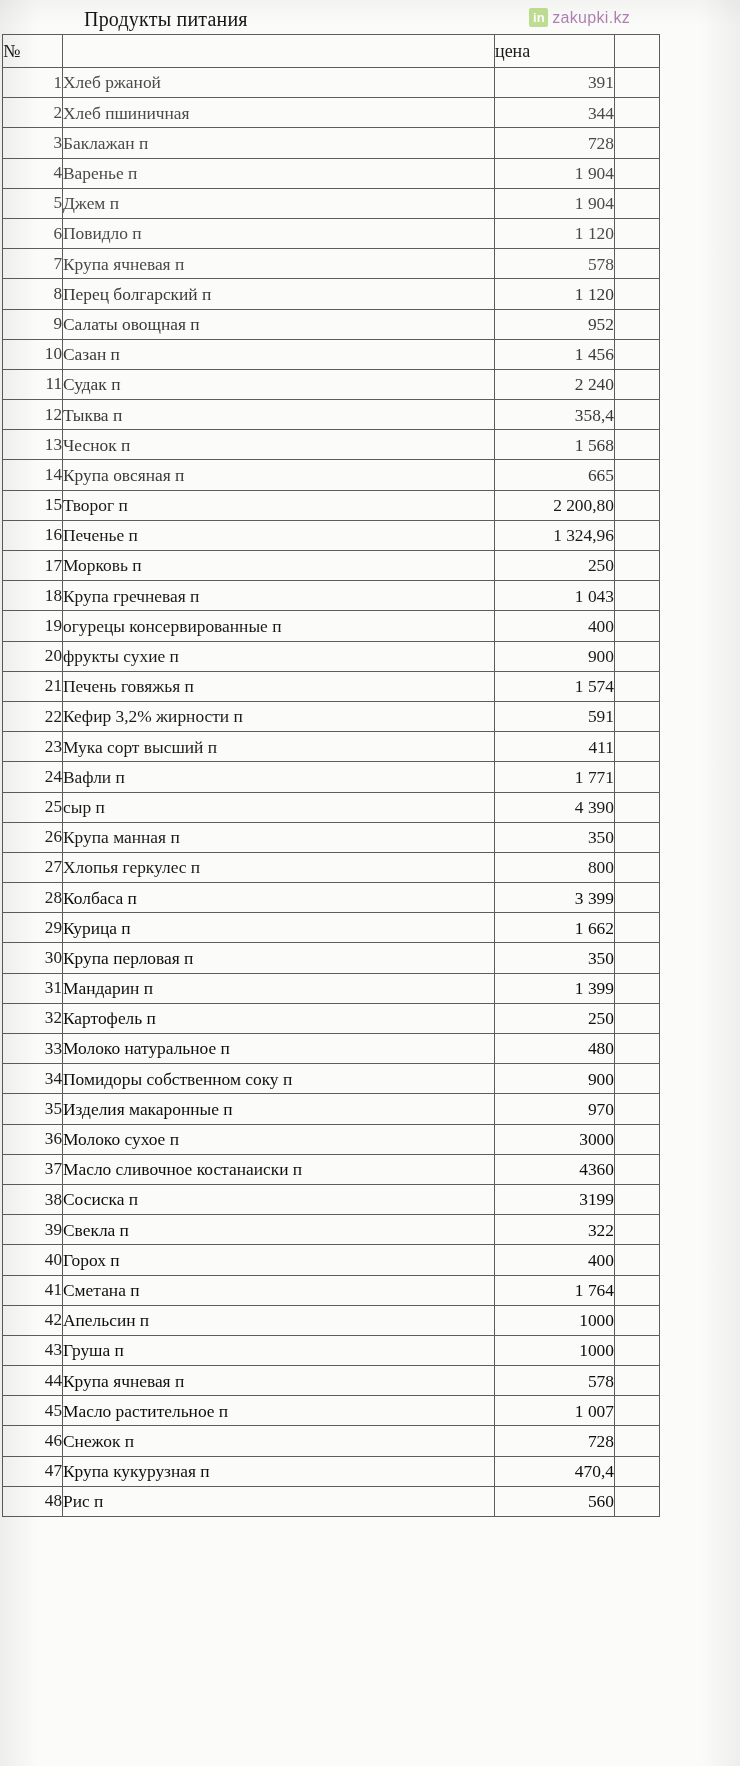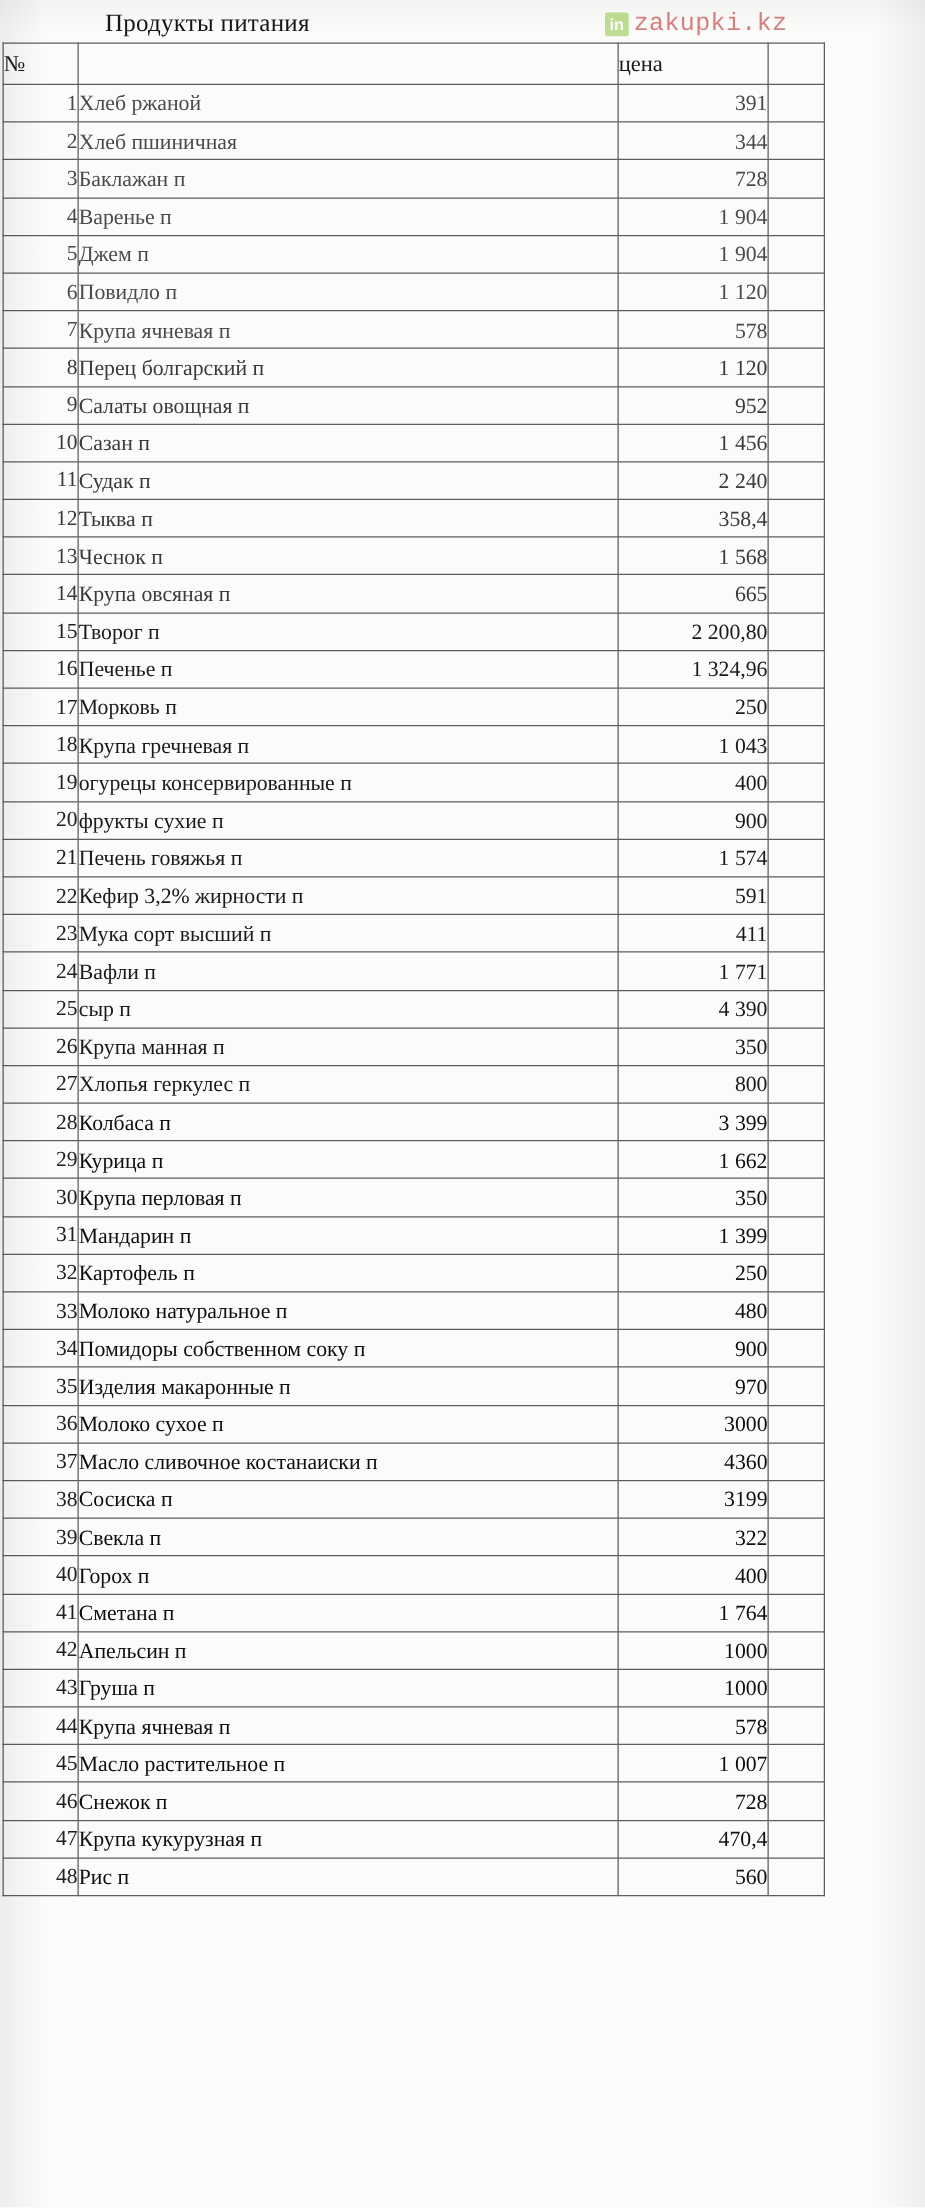--- a/index.html
+++ b/index.html
@@ -60,23 +60,23 @@
     background: #8ec63f;
     color: #ffffff;
     font-family: "Liberation Sans", sans-serif;
     font-size: 13px;
     font-weight: bold;
     line-height: 19px;
     text-align: center;
     border-radius: 2px;
   }
   .watermark .wm-text {
-    font-family: Liberation Mono, monospace;
-    font-size: 20px;
-    color: #b91c1c;
+    font-family: Liberation Sans, sans-serif;
+    font-size: 16px;
+    color: #701a75;
     letter-spacing: 0.3px;
   }
 
   table.sheet {
     position: absolute;
     left: 2px;
     top: 34px;
     width: 657px;
     border-collapse: collapse;
     font-size: 17.6px;

